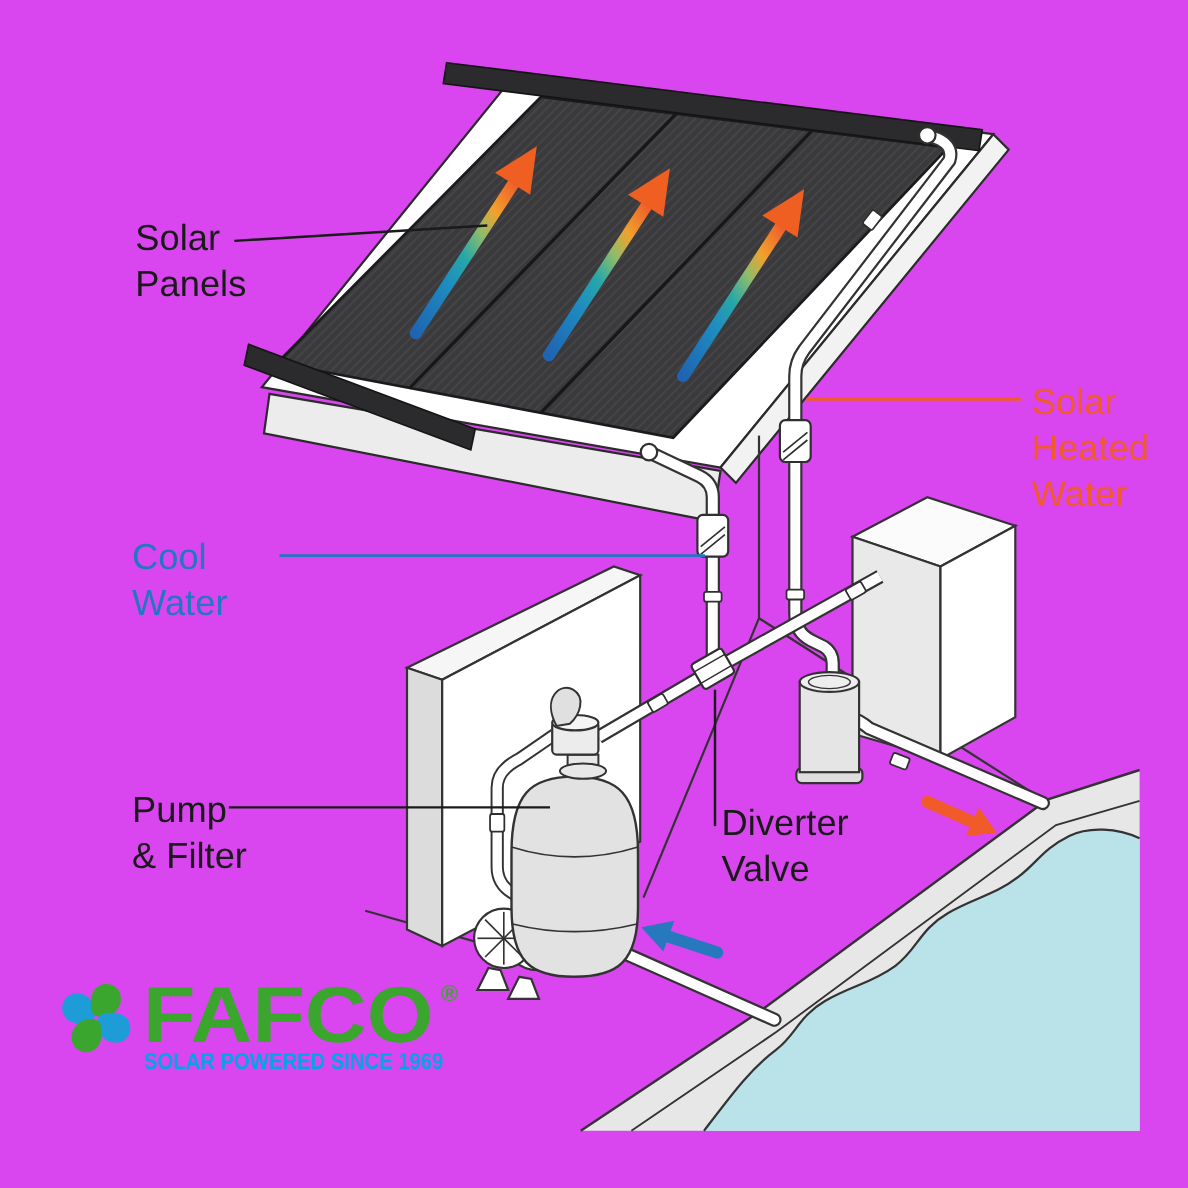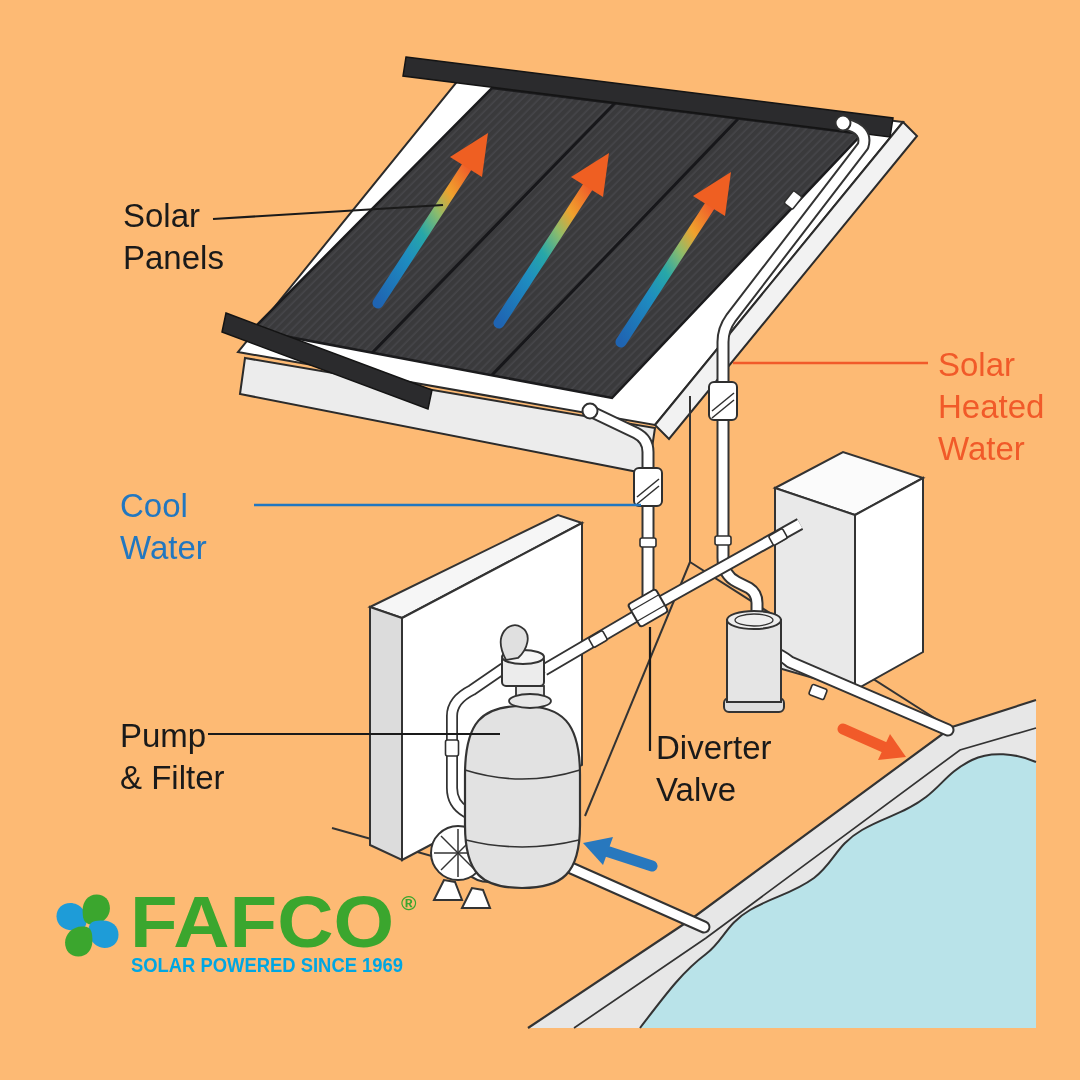--- a/index.html
+++ b/index.html
@@ -1,16 +1,16 @@
 <!DOCTYPE html>
 <html><head>
 <meta charset="utf-8">
 <style>
   html,body{margin:0;padding:0;background:#fff;}
-  #canvas{width:1080px;height:1080px;position:relative;background:#fdba74;overflow:hidden;}
+  #canvas{width:1080px;height:1080px;position:relative;background:#d946ef;overflow:hidden;}
   svg{display:block;}
   text{font-family:"Liberation Sans","DejaVu Sans",sans-serif;}
   .lbl{font-size:33px;}
   .po{fill:none;stroke:#333;stroke-width:13;stroke-linejoin:round;}
   .pi{fill:none;stroke:#fff;stroke-width:9;stroke-linejoin:round;}
   .po2{fill:none;stroke:#333;stroke-width:12;stroke-linejoin:round;}
   .pi2{fill:none;stroke:#fff;stroke-width:8.5;stroke-linejoin:round;}
   .ln{stroke:#333;stroke-width:2;fill:none;}
   .band{fill:#fff;stroke:#2f2f2f;stroke-width:1.6;}
 </style>

